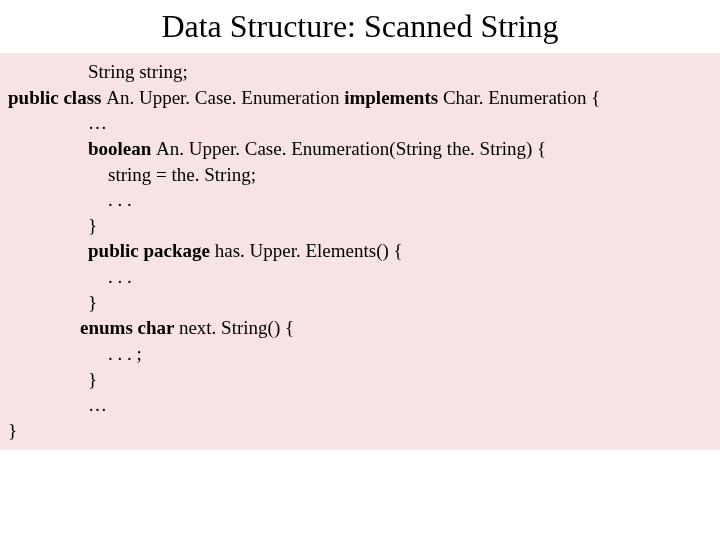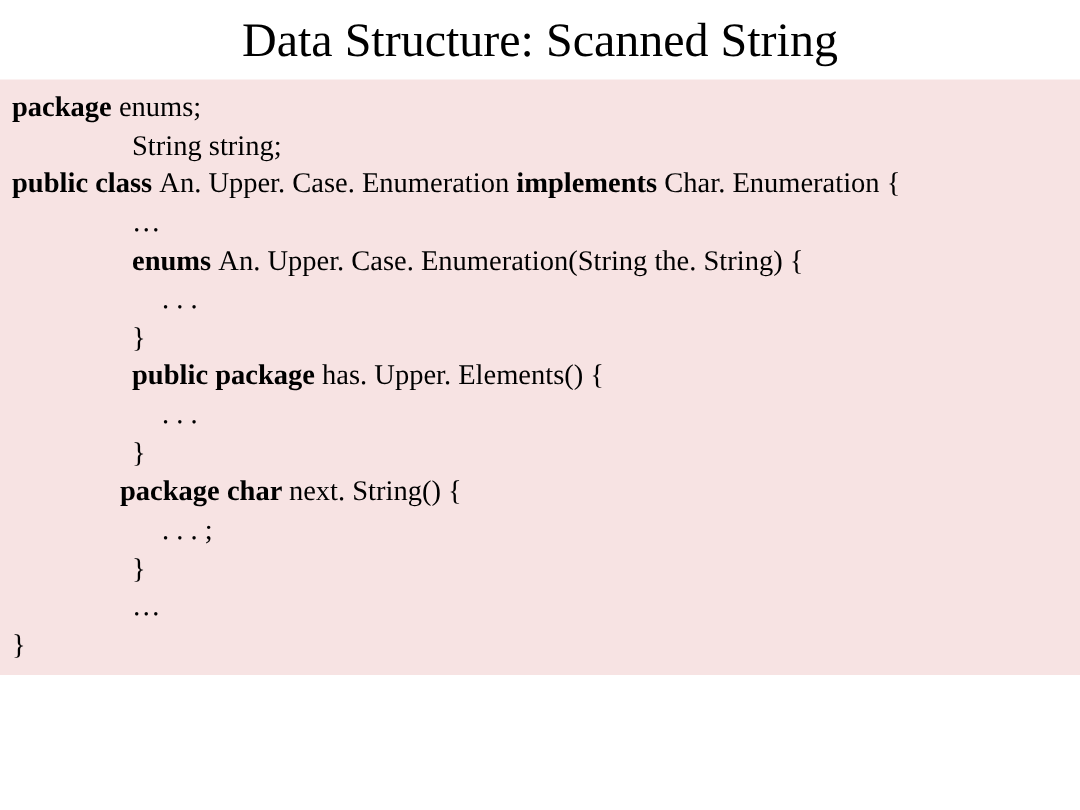--- a/index.html
+++ b/index.html
@@ -45,42 +45,42 @@
 </style>
 </head>
 <body>
 
 <div class="slide">
 
   <div class="title">Data Structure: Scanned String</div>
 
   <div class="code-box">
 
-    <div class="code-line"><span class="kw">package </span><span>enums;</span></div>
 
     <div class="code-line idt1">String string;</div>
 
     <div class="code-line"><span class="kw">public class </span><span>An. Upper. Case. Enumeration </span><span class="kw">implements </span><span>Char. Enumeration {</span></div>
 
     <div class="code-line idt1">…</div>
 
-    <div class="code-line idt1"><span class="kw">enums </span><span>An. Upper. Case. Enumeration(String the. String) {</span></div>
+    <div class="code-line idt1"><span class="kw">boolean </span><span>An. Upper. Case. Enumeration(String the. String) {</span></div>
 
+    <div class="code-line idt2">string = the. String;</div>
 
     <div class="code-line idt2">. . .</div>
 
     <div class="code-line idt1">}</div>
 
     <div class="code-line idt1"><span class="kw">public package </span><span>has. Upper. Elements() {</span></div>
 
     <div class="code-line idt2">. . .</div>
 
     <div class="code-line idt1">}</div>
 
-    <div class="code-line idt0b"><span class="kw">package char </span><span>next. String() {</span></div>
+    <div class="code-line idt0b"><span class="kw">enums char </span><span>next. String() {</span></div>
 
     <div class="code-line idt2">. . . ;</div>
 
     <div class="code-line idt1">}</div>
 
     <div class="code-line idt1">…</div>
 
     <div class="code-line">}</div>
 
   </div>

